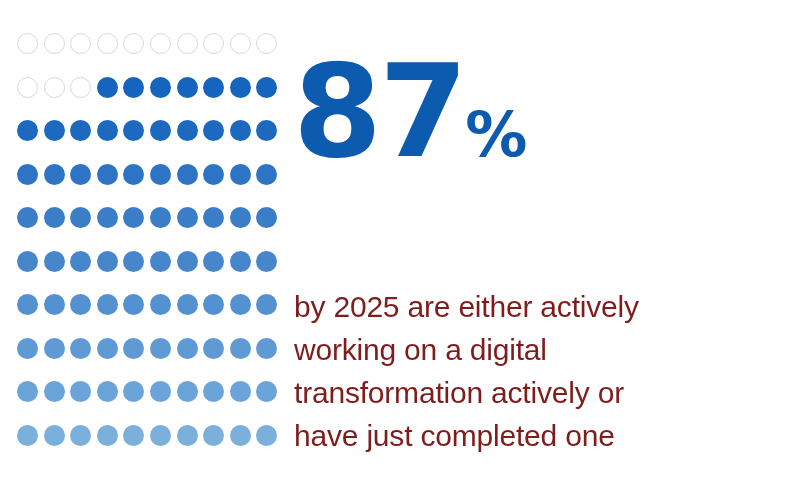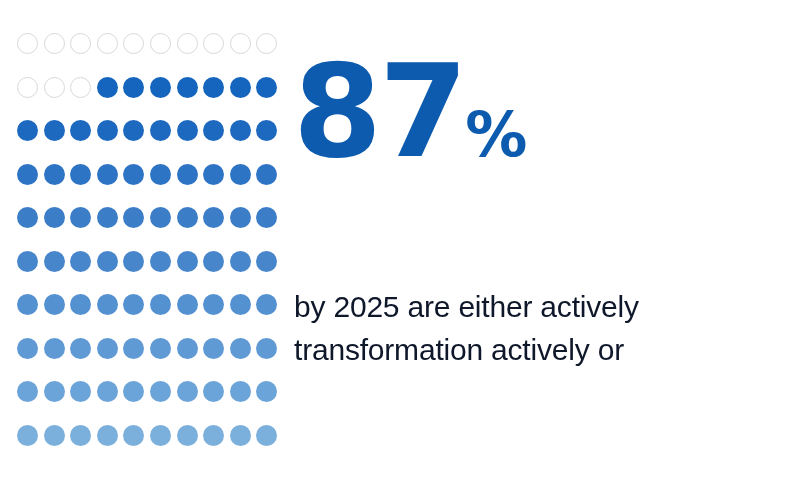--- a/index.html
+++ b/index.html
@@ -97,21 +97,21 @@
     line-height: 1.15;
   }
 
   .body-copy {
     position: absolute;
     left: 1px;
     top: 285px;
     font-family: "Liberation Sans", sans-serif;
     font-size: 30px;
     font-weight: 300;
-    color: #0f172a;
+    color: #7f1d1d;
     line-height: 43px;
     letter-spacing: -0.2px;
   }
   .body-copy .line {
     display: block;
     white-space: nowrap;
   }
 </style>
 </head>
 <body>
@@ -243,17 +243,19 @@
 
   <div class="content">
 
     <div class="headline">
       <span class="figure">87</span><span class="pct">%</span>
     </div>
 
 
     <div class="body-copy">
         <span class="line">by 2025 are either actively</span>
+        <span class="line">working on a digital</span>
         <span class="line">transformation actively or</span>
+        <span class="line">have just completed one</span>
       </div>
 
   </div>
 </div>
 
 </body></html>

